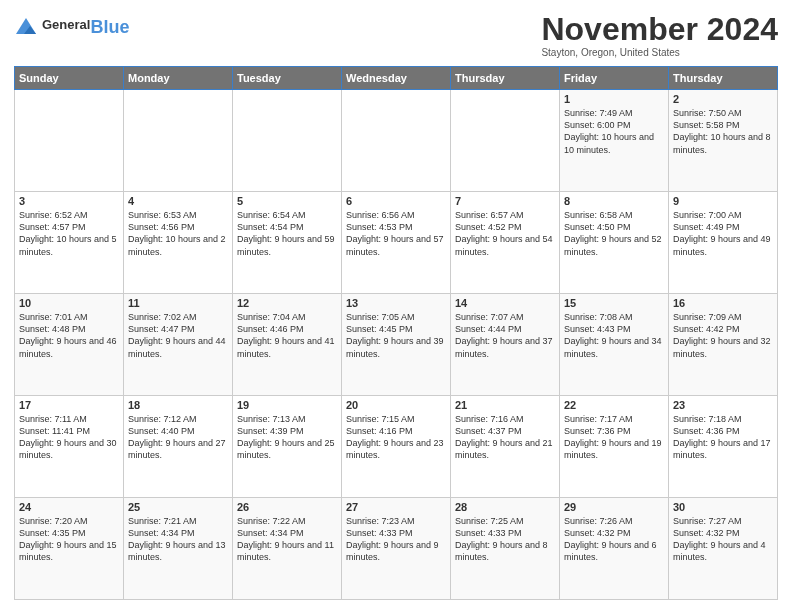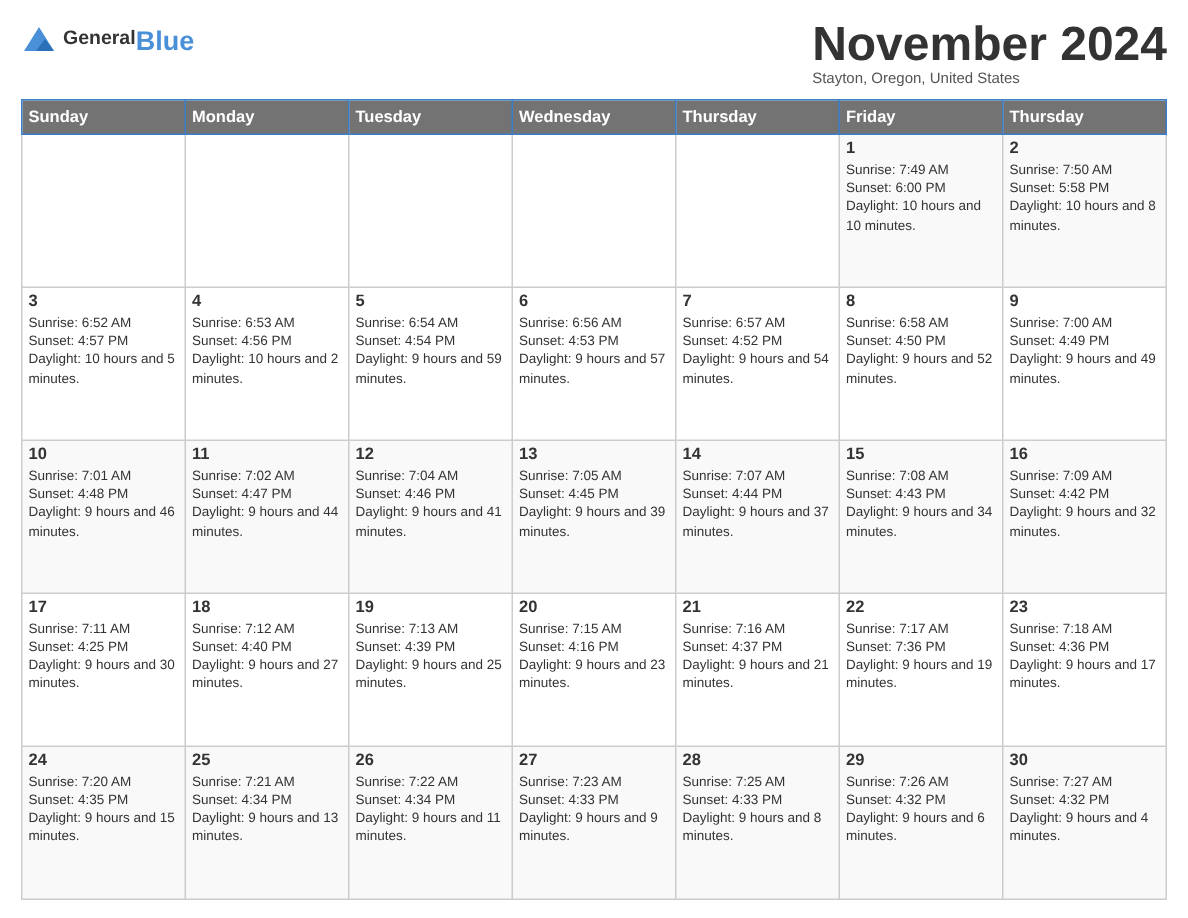--- a/index.html
+++ b/index.html
@@ -256,21 +256,21 @@
             <div class="day-info">Sunrise: 7:09 AM
 Sunset: 4:42 PM
 Daylight: 9 hours
 and 32 minutes.</div>
           </td>
         </tr>
         <tr>
           <td>
             <span class="day-num">17</span>
             <div class="day-info">Sunrise: 7:11 AM
-Sunset: 4:25 PM
+Sunset: 11:41 PM
 Daylight: 9 hours
 and 30 minutes.</div>
           </td>
           <td>
             <span class="day-num">18</span>
             <div class="day-info">Sunrise: 7:12 AM
 Sunset: 4:40 PM
 Daylight: 9 hours
 and 27 minutes.</div>
           </td>

